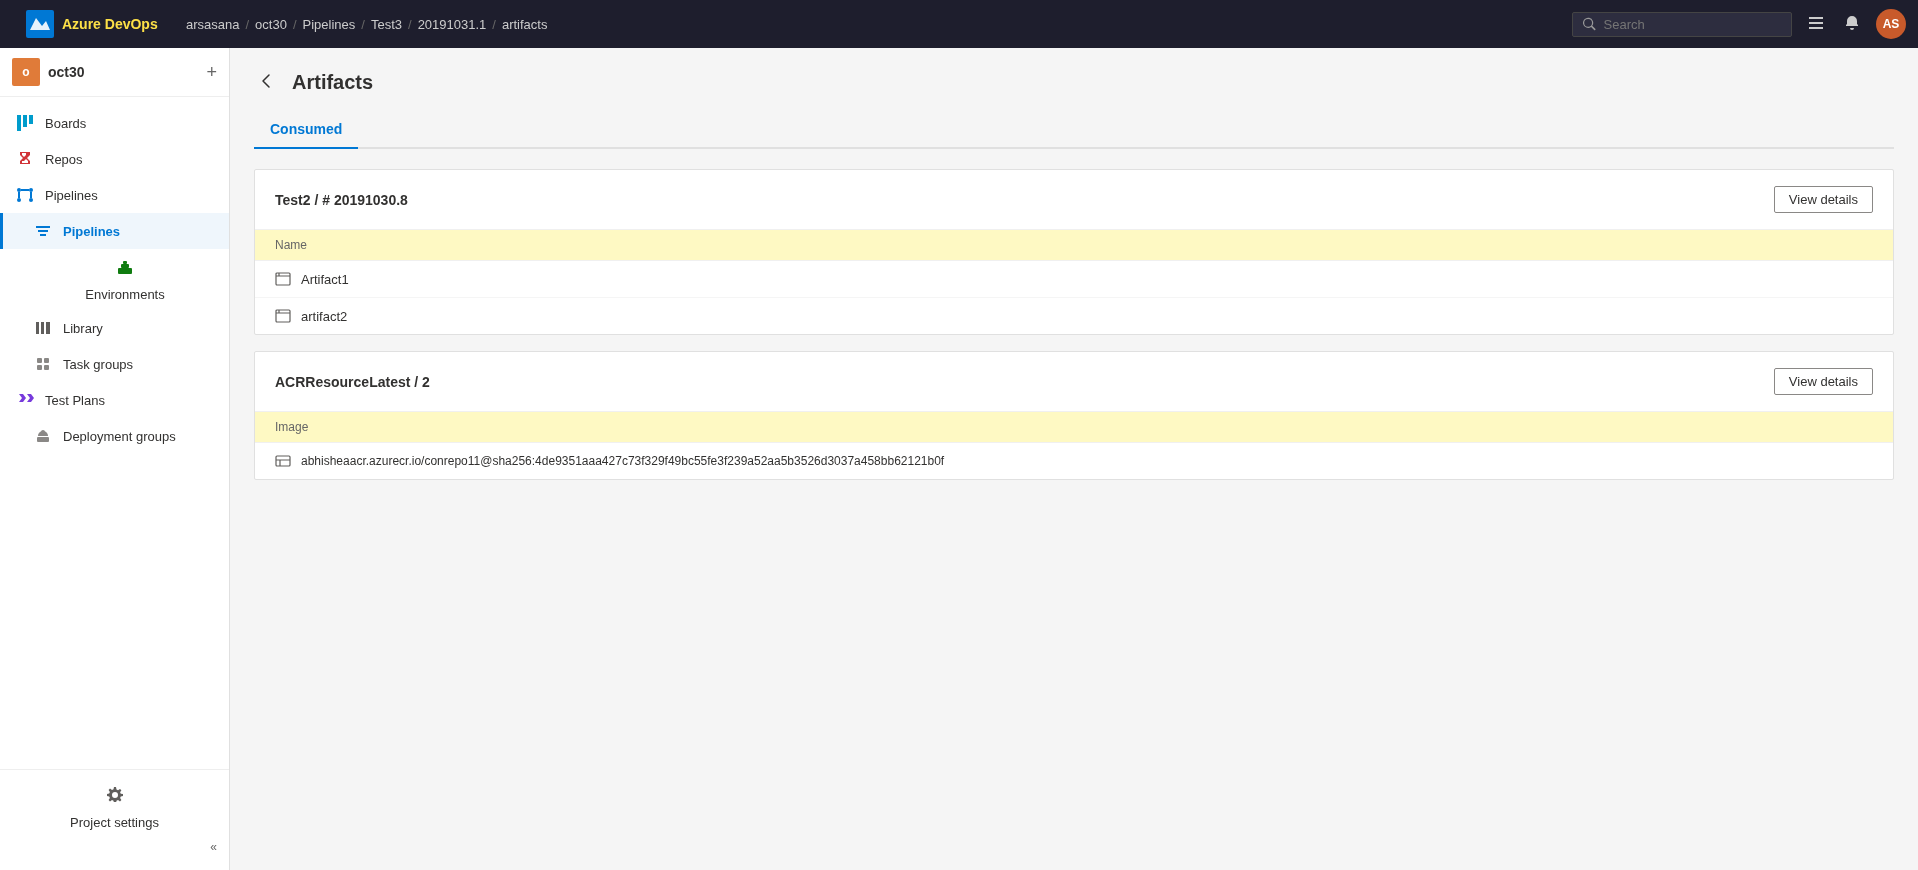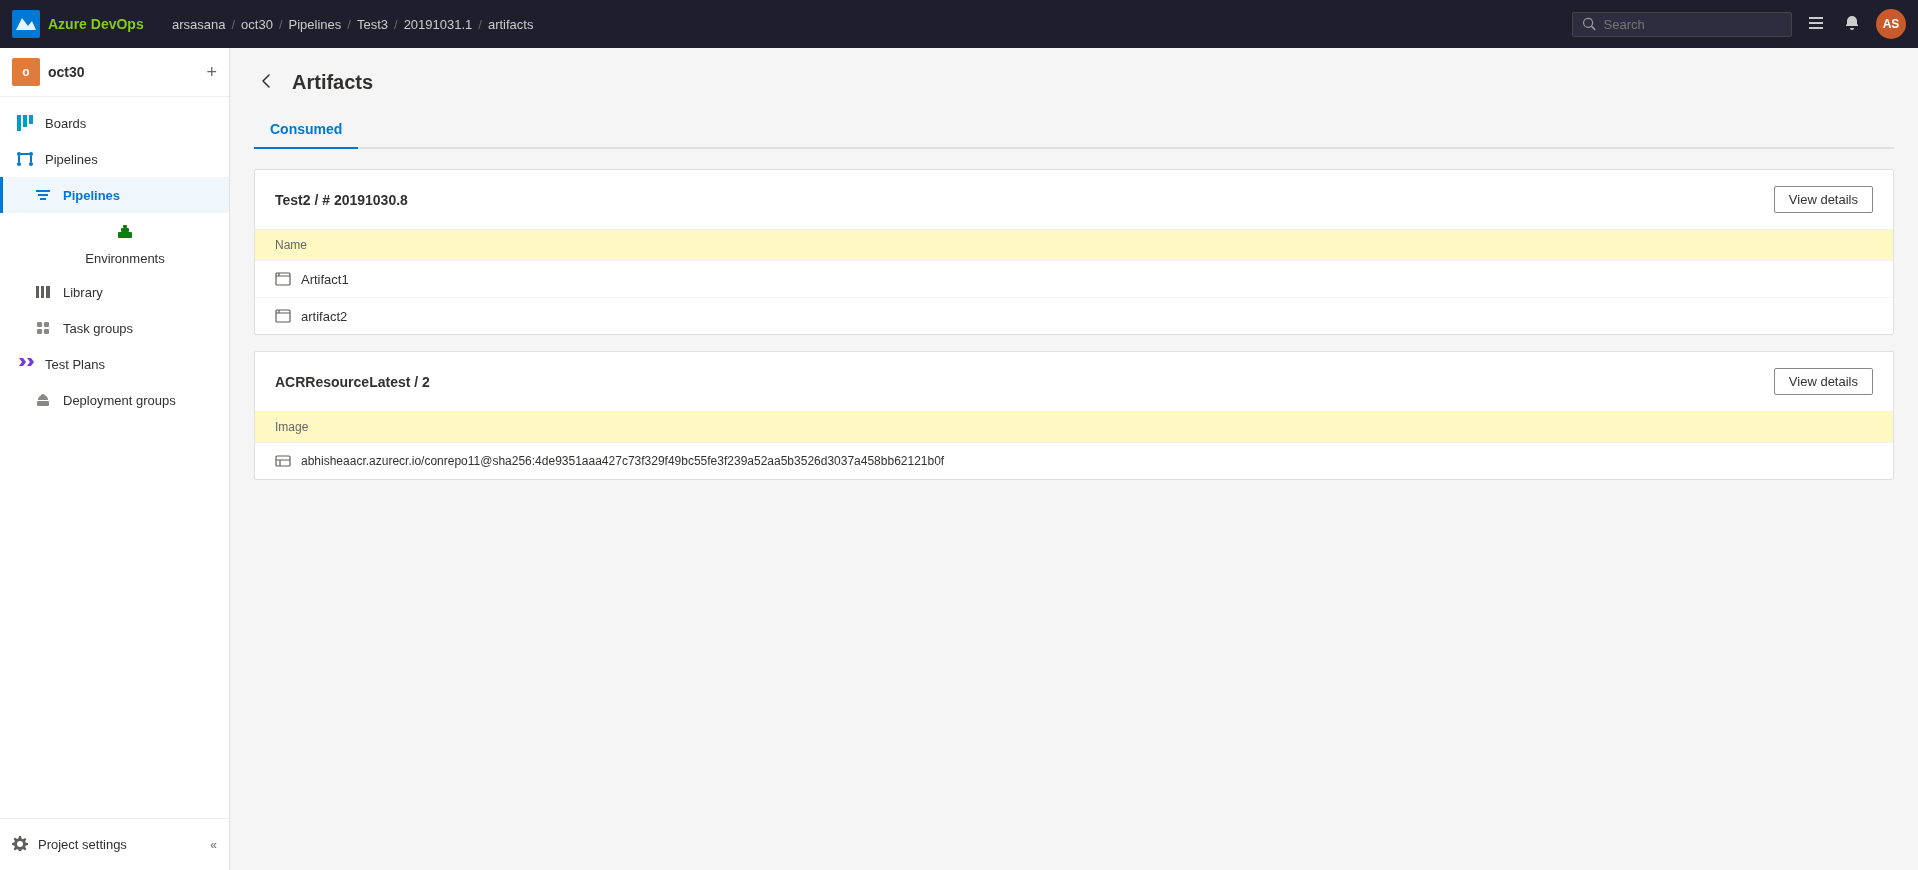--- a/index.html
+++ b/index.html
@@ -12,24 +12,25 @@
       display: flex;
       align-items: center;
       padding: 0 12px;
       flex-shrink: 0;
       gap: 0;
     }
     .topbar-logo {
       display: flex;
       align-items: center;
       gap: 8px;
-      color: #84cc16;
+      color: #fde047;
       font-size: 14px;
       font-weight: 600;
       min-width: 160px;
+      margin-left: 14px;
     }
     .logo-icon {
       width: 28px;
       height: 28px;
     }
     .topbar-breadcrumb {
       display: flex;
       align-items: center;
       gap: 6px;
       color: #cccccc;
@@ -161,20 +162,21 @@
       padding: 8px 0;
     }
     .footer-item {
       display: flex;
       align-items: center;
       padding: 8px 12px;
       gap: 10px;
       cursor: pointer;
       color: #323130;
       font-size: 13px;
+      flex-direction: column;
     }
     .collapse-btn {
       margin-left: auto;
       color: #666;
       font-size: 12px;
     }
 
     
     .content {
       flex: 1;
@@ -352,20 +354,28 @@
         <div class="nav-icon icon-boards">
           <svg width="18" height="18" viewBox="0 0 18 18" fill="currentColor">
             <rect x="1" y="1" width="4" height="16"></rect>
               <rect x="7" y="1" width="4" height="12"></rect>
               <rect x="13" y="1" width="4" height="9"></rect>
           </svg>
         </div>
         <span>Boards</span>
       </div>
 
+      <div class="nav-item">
+        <div class="nav-icon icon-repos">
+          <svg width="18" height="18" viewBox="0 0 18 18" fill="currentColor">
+            <path d="M4 2h10v3l-3 3 3 3v3H4v-3l3-3-3-3V2zm2 1v2l2 2 2-2V3H6zm0 8v2h6v-2l-2-2-2 2H6z"></path>
+          </svg>
+        </div>
+        <span>Repos</span>
+      </div>
 
       <div class="nav-item">
         <div class="nav-icon icon-pipelines">
           <svg width="18" height="18" viewBox="0 0 18 18" fill="currentColor">
             <circle cx="3" cy="4" r="2"></circle>
               <circle cx="15" cy="4" r="2"></circle>
               <circle cx="3" cy="14" r="2"></circle>
               <circle cx="15" cy="14" r="2"></circle>
             <line x1="5" y1="4" x2="13" y2="4" stroke="currentColor" stroke-width="2"></line>
             <line x1="3" y1="6" x2="3" y2="12" stroke="currentColor" stroke-width="2"></line>

